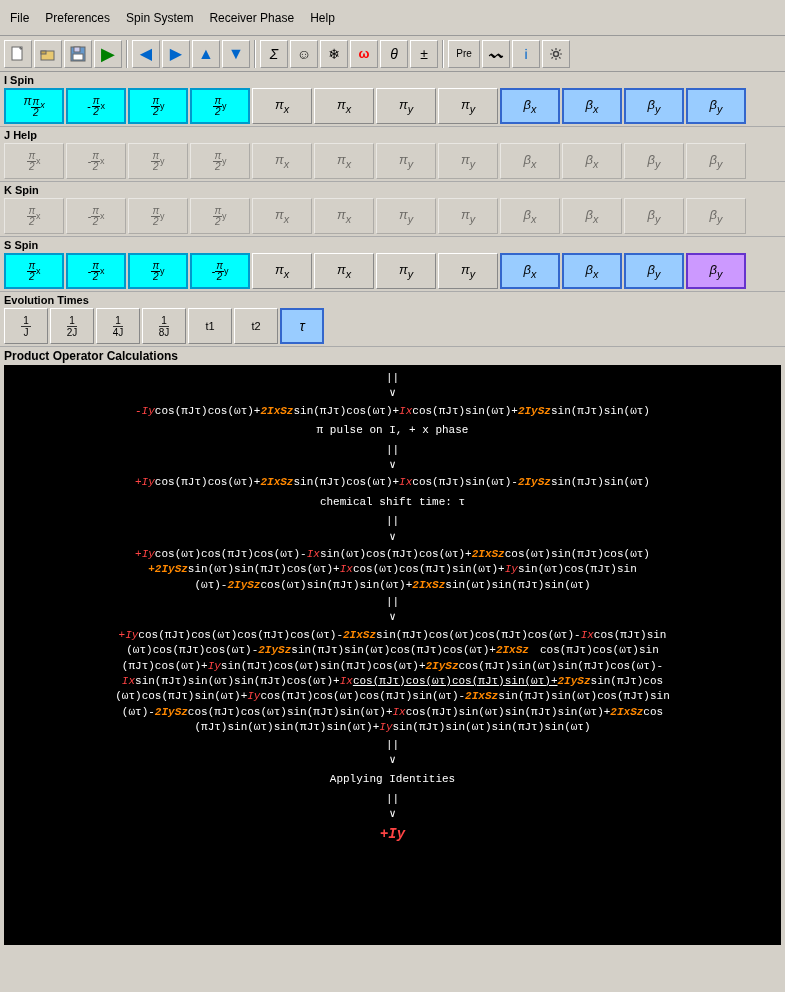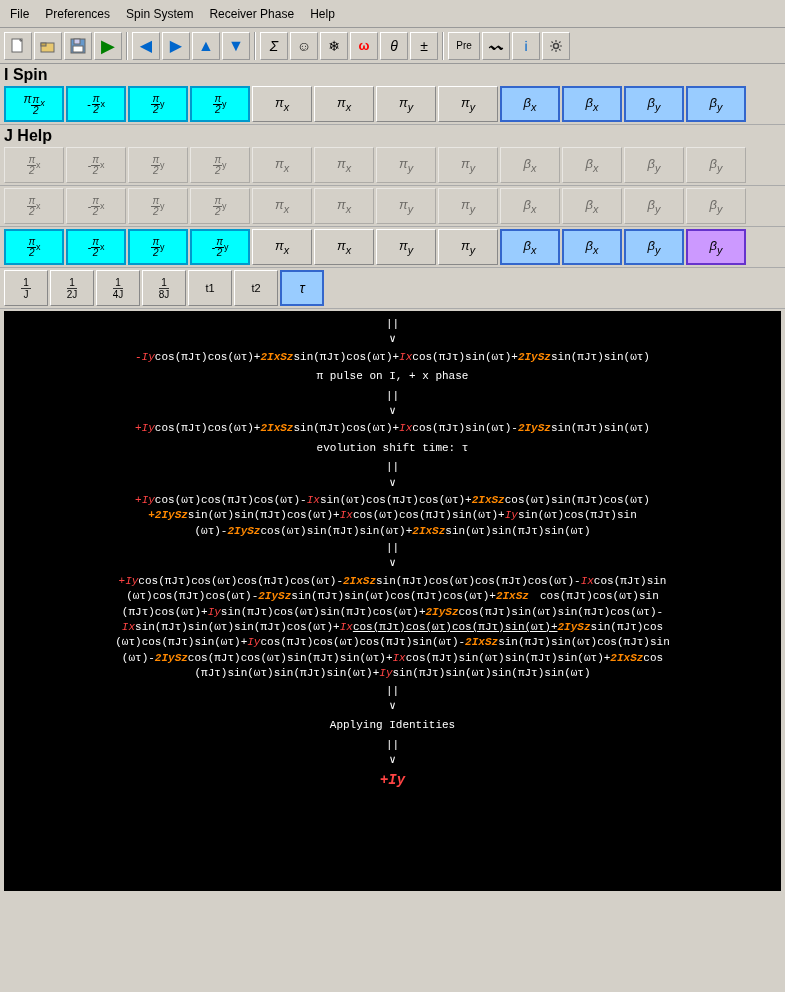--- a/index.html
+++ b/index.html
@@ -3,21 +3,21 @@
   <meta charset="utf-8">
   <style>
     * { margin: 0; padding: 0; box-sizing: border-box; }
     body { font-family: Arial, sans-serif; font-size: 12px; background: #d4d0c8; width: 785px; }
 
     
     .menubar {
       background: #d4d0c8;
       display: flex;
       align-items: center;
-      height: 28px;
+      height: 36px;
       border-bottom: 1px solid #999;
       padding: 0 2px;
     }
     .menubar-item {
       padding: 2px 8px;
       cursor: pointer;
       font-size: 12px;
     }
 
     
@@ -47,21 +47,21 @@
       margin: 0 2px;
     }
 
     
     .spin-section {
       background: #d4d0c8;
       padding: 2px 4px;
       border-bottom: 1px solid #aaa;
     }
     .spin-label {
-      font-size: 16px;
+      font-size: 11px;
       font-weight: bold;
       margin-bottom: 2px;
     }
     .spin-buttons {
       display: flex;
       gap: 2px;
       flex-wrap: wrap;
     }
     .spin-btn {
       width: 60px; height: 36px;
@@ -328,20 +328,21 @@
     <button class="spin-btn disabled">
         <span style="font-style:italic; font-size:13px;">β<sub>y</sub></span>
       </button>
     <button class="spin-btn disabled">
         <span style="font-style:italic; font-size:13px;">β<sub>y</sub></span>
       </button>
   </div>
 </div>
 
 <div class="spin-section">
+  <div class="spin-label">K Spin</div>
   <div class="spin-buttons">
     <button class="spin-btn disabled">
       <span style="display:flex;align-items:center;font-size:11px;font-style:italic;">
           <span class="frac">
             <span class="num">π</span>
             <span class="den">2</span>
           </span>
           <span class="sub" style="font-style:normal;">x</span>
         </span>
     </button>
@@ -390,20 +391,21 @@
     <button class="spin-btn disabled">
         <span style="font-style:italic; font-size:13px;">β<sub>y</sub></span>
       </button>
     <button class="spin-btn disabled">
         <span style="font-style:italic; font-size:13px;">β<sub>y</sub></span>
       </button>
   </div>
 </div>
 
 <div class="spin-section">
+  <div class="spin-label">S Spin</div>
   <div class="spin-buttons">
     <button class="spin-btn active-cyan">
       <span style="display:flex;align-items:center;font-size:11px;font-style:italic;">
           <span class="frac">
             <span class="num">π</span>
             <span class="den">2</span>
           </span>
           <span class="sub" style="font-style:normal;">x</span>
         </span>
     </button>
@@ -449,20 +451,21 @@
     <button class="spin-btn active-blue">
         <span style="font-style:italic; font-size:13px;">β<sub>y</sub></span>
       </button>
     <button class="spin-btn active-purple">
         <span style="font-style:italic; font-size:13px;">β<sub>y</sub></span>
       </button>
   </div>
 </div>
 
 <div class="evo-section">
+  <div class="evo-label">Evolution Times</div>
   <div class="evo-buttons">
     <button class="evo-btn">
       <span style="display:flex;flex-direction:column;align-items:center;font-size:10px;">
           <span style="border-bottom:1px solid #333; padding:0 2px;">1</span>
           <span>J</span>
         </span>
     </button>
     <button class="evo-btn">
       <span style="display:flex;flex-direction:column;align-items:center;font-size:10px;">
           <span style="border-bottom:1px solid #333; padding:0 2px;">1</span>
@@ -481,31 +484,32 @@
           <span>8J</span>
         </span>
     </button>
     <button class="evo-btn">t1</button>
     <button class="evo-btn">t2</button>
     <button class="evo-btn active-blue" style="font-style:italic; font-size:14px; border: 2px solid #3366cc; background:#99ccff;">τ</button>
   </div>
 </div>
 
 <div class="product-section">
+  <div class="product-label">Product Operator Calculations</div>
   <div class="product-display">
     <span class="center-text">||<br>∨</span>
     <span class="center-text" style="margin: 2px 0; font-size:11px;">
       <span style="color:#ff4444; font-style:italic;">-Iy</span><span style="color:#fff;">cos(πJτ)cos(ωτ)+</span><span style="color:#ff8800; font-style:italic; font-weight:bold;">2IxSz</span><span style="color:#fff;">sin(πJτ)cos(ωτ)+</span><span style="color:#ff4444; font-style:italic;">Ix</span><span style="color:#fff;">cos(πJτ)sin(ωτ)+</span><span style="color:#ff8800; font-style:italic; font-weight:bold;">2IySz</span><span style="color:#fff;">sin(πJτ)sin(ωτ)</span>
     </span>
     <span class="center-text" style="color:#fff; margin:4px 0;">π pulse on I, + x phase</span>
     <span class="center-text">||<br>∨</span>
     <span class="center-text" style="margin: 2px 0; font-size:11px;">
       <span style="color:#ff4444; font-style:italic;">+Iy</span><span style="color:#fff;">cos(πJτ)cos(ωτ)+</span><span style="color:#ff8800; font-style:italic; font-weight:bold;">2IxSz</span><span style="color:#fff;">sin(πJτ)cos(ωτ)+</span><span style="color:#ff4444; font-style:italic;">Ix</span><span style="color:#fff;">cos(πJτ)sin(ωτ)-</span><span style="color:#ff8800; font-style:italic; font-weight:bold;">2IySz</span><span style="color:#fff;">sin(πJτ)sin(ωτ)</span>
     </span>
-    <span class="center-text" style="color:#fff; margin:4px 0;">evolution shift time: τ</span>
+    <span class="center-text" style="color:#fff; margin:4px 0;">chemical shift time: τ</span>
     <span class="center-text">||<br>∨</span>
     <div class="center-text" style="margin: 2px 0; font-size:11px; text-align:center;">
       <span style="color:#ff4444; font-style:italic;">+Iy</span><span style="color:#fff;">cos(ωτ)cos(πJτ)cos(ωτ)-</span><span style="color:#ff4444; font-style:italic;">Ix</span><span style="color:#fff;">sin(ωτ)cos(πJτ)cos(ωτ)+</span><span style="color:#ff8800; font-style:italic; font-weight:bold;">2IxSz</span><span style="color:#fff;">cos(ωτ)sin(πJτ)cos(ωτ)</span><br>
       <span style="color:#ff8800; font-style:italic; font-weight:bold;">+2IySz</span><span style="color:#fff;">sin(ωτ)sin(πJτ)cos(ωτ)+</span><span style="color:#ff4444; font-style:italic;">Ix</span><span style="color:#fff;">cos(ωτ)cos(πJτ)sin(ωτ)+</span><span style="color:#ff4444; font-style:italic;">Iy</span><span style="color:#fff;margin-top:26px;">sin(ωτ)cos(πJτ)sin</span><br>
       <span style="color:#fff;">(ωτ)-</span><span style="color:#ff8800; font-style:italic; font-weight:bold;">2IySz</span><span style="color:#fff;">cos(ωτ)sin(πJτ)sin(ωτ)+</span><span style="color:#ff8800; font-style:italic; font-weight:bold;">2IxSz</span><span style="color:#fff;">sin(ωτ)sin(πJτ)sin(ωτ)</span>
     </div>
     <span class="center-text">||<br>∨</span>
     <div class="center-text" style="margin: 2px 0; font-size:11px; text-align:center;">
       <span style="color:#ff4444; font-style:italic;">+Iy</span><span style="color:#fff;">cos(πJτ)cos(ωτ)cos(πJτ)cos(ωτ)-</span><span style="color:#ff8800; font-style:italic; font-weight:bold;">2IxSz</span><span style="color:#fff;">sin(πJτ)cos(ωτ)cos(πJτ)cos(ωτ)-</span><span style="color:#ff4444; font-style:italic;">Ix</span><span style="color:#fff;">cos(πJτ)sin</span><br>
       <span style="color:#fff;">(ωτ)cos(πJτ)cos(ωτ)-</span><span style="color:#ff8800; font-style:italic; font-weight:bold;">2IySz</span><span style="color:#fff;">sin(πJτ)sin(ωτ)cos(πJτ)cos(ωτ)+</span><span style="color:#ff8800; font-style:italic; font-weight:bold;">2IxSz</span><span style="color:#fff;margin-left:11px;">cos(πJτ)cos(ωτ)sin</span><br>

